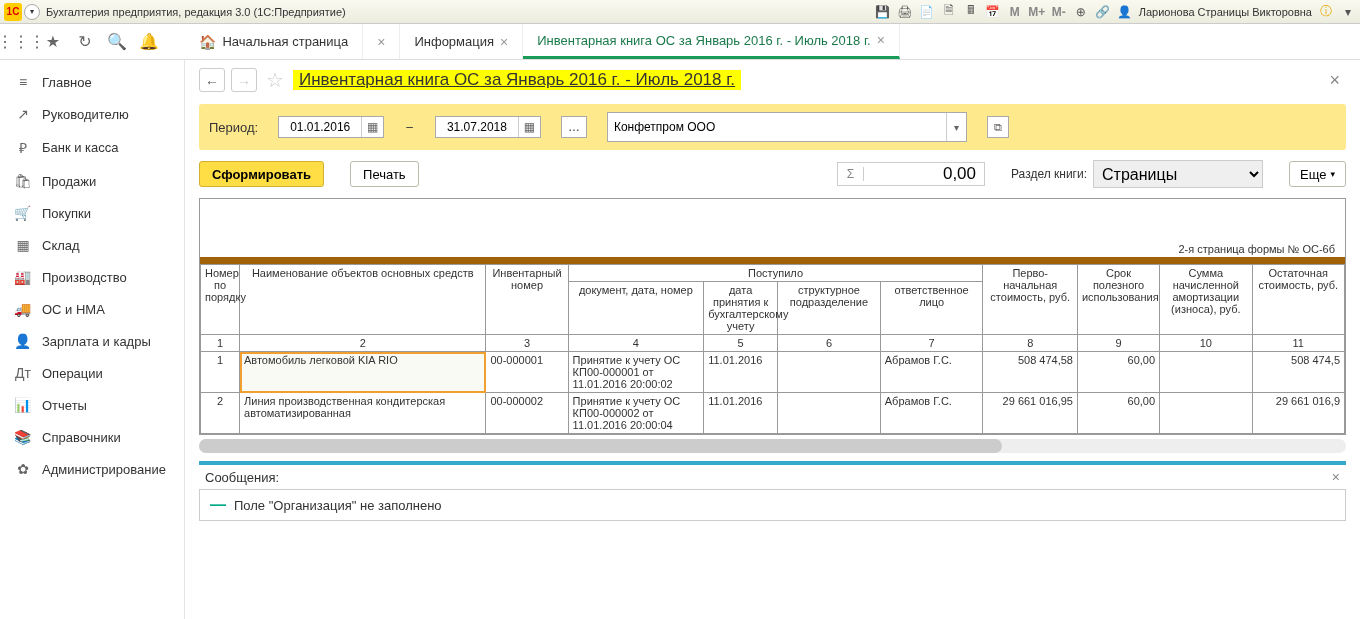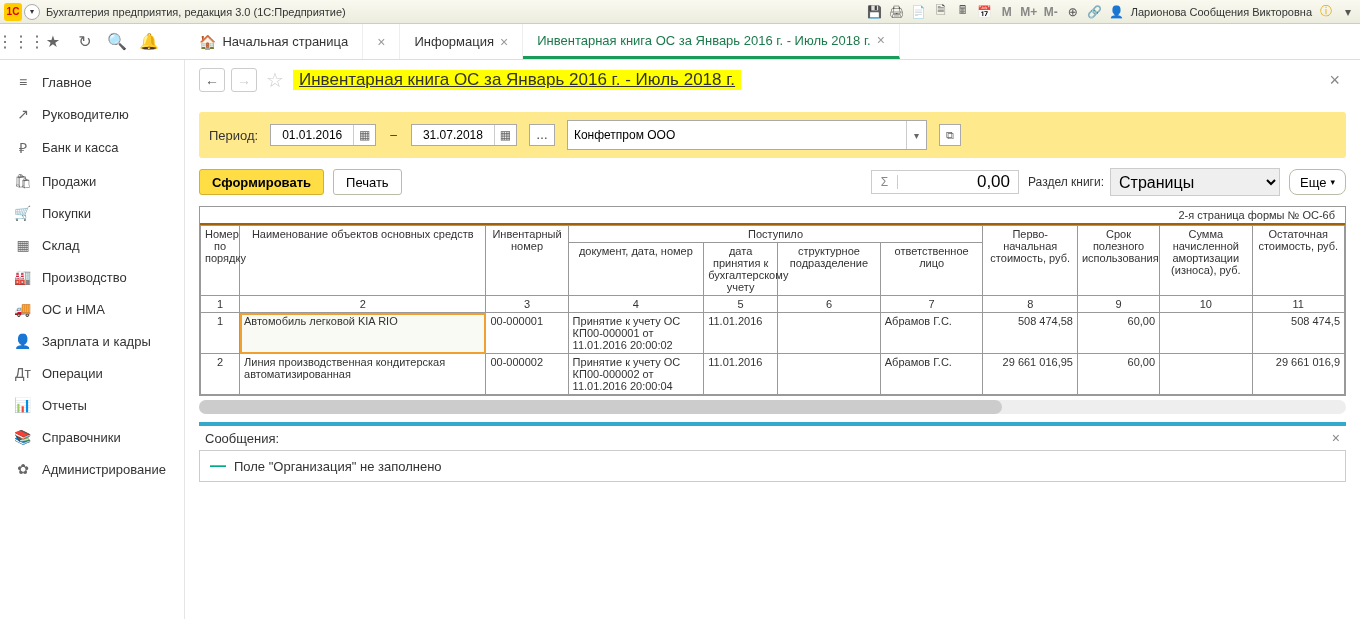--- a/index.html
+++ b/index.html
@@ -35,47 +35,47 @@
   
   
   .page-header { display: flex; align-items: center; padding: 8px 14px 4px; gap: 6px; }
   .nav-btn { width: 26px; height: 24px; border: 1px solid #ccc; background: #fff; display: inline-flex; align-items: center; justify-content: center; border-radius: 3px; cursor: pointer; font-size: 14px; color: #555; }
   .nav-btn.disabled { color: #ccc; }
   .star-btn { width: 24px; height: 24px; display: inline-flex; align-items: center; justify-content: center; color: #ccc; font-size: 20px; cursor: pointer; }
   .page-title { font-size: 17px; font-weight: normal; background: #ffff00; padding: 0 6px; color: #333; text-decoration: underline; }
   .close-page { margin-left: auto; font-size: 18px; color: #888; cursor: pointer; padding: 0 6px; }
   
   
-  .period-bar { margin: 16px 14px 10px; background: #ffe98d; padding: 8px 10px; display: flex; align-items: center; gap: 12px; border-radius: 3px; }
+  .period-bar { margin: 8px 14px 10px; background: #ffe98d; padding: 8px 10px; display: flex; align-items: center; gap: 20px; border-radius: 3px; }
   .period-bar label { font-size: 13px; }
   .date-field { display: inline-flex; border: 1px solid #aaa; background: #fff; height: 22px; }
   .date-field input { border: none; width: 82px; padding: 0 6px; font-size: 12px; outline: none; text-align: center; }
   .date-field .cal { width: 22px; border-left: 1px solid #ccc; display: inline-flex; align-items: center; justify-content: center; font-size: 12px; color: #666; cursor: pointer; }
   .dash { padding: 0 2px; }
   .dots-btn { width: 26px; height: 22px; border: 1px solid #aaa; background: #fff; display: inline-flex; align-items: center; justify-content: center; cursor: pointer; }
   .org-field { display: inline-flex; border: 1px solid #aaa; background: #fff; height: 30px; flex: 0 0 360px; }
   .org-field input { border: none; flex: 1; padding: 0 6px; font-size: 12px; outline: none; }
   .org-field .dd-btn { width: 20px; border-left: 1px solid #ccc; display: inline-flex; align-items: center; justify-content: center; font-size: 10px; color: #666; cursor: pointer; }
   .sq-btn { width: 22px; height: 22px; border: 1px solid #aaa; background: #fff; display: inline-flex; align-items: center; justify-content: center; cursor: pointer; font-size: 11px; color: #666; }
   
   
-  .action-bar { margin: 0 14px 10px; display: flex; align-items: center; gap: 9px; }
+  .action-bar { margin: 0 14px 10px; display: flex; align-items: center; gap: 26px; }
   .btn { height: 26px; padding: 0 12px; border: 1px solid #bba; background: #fff; border-radius: 3px; font-size: 13px; cursor: pointer; display: inline-flex; align-items: center; }
   .btn.primary { background: #ffdd44; border-color: #d4b030; font-weight: bold; }
   .action-bar .spacer { flex: 1; }
   .sum-field { display: inline-flex; align-items: center; border: 1px solid #ccc; height: 24px; background: #fff; }
   .sum-field .sigma { width: 26px; text-align: center; border-right: 1px solid #ccc; color: #888; }
   .sum-field input { border: none; width: 120px; text-align: right; padding: 0 8px; font-size: 17px; outline: none; }
   .section-sel { display: flex; align-items: center; gap: 6px; }
   .section-sel select { height: 28px; border: 1px solid #ccc; width: 170px; padding: 0 4px; font-size: 16px; }
-  .more-btn { height: 26px; padding: 0 10px; border: 1px solid #bba; background: #fff; border-radius: 8px; font-size: 13px; cursor: pointer; display: inline-flex; align-items: center; gap: 4px; margin-left: auto; }
+  .more-btn { height: 26px; padding: 0 10px; border: 1px solid #bba; background: #fff; border-radius: 3px; font-size: 13px; cursor: pointer; display: inline-flex; align-items: center; gap: 4px; margin-left: auto; }
   
   
   .table-wrap { margin: 0 14px; border: 1px solid #999; overflow-x: auto; }
-  .table-caption { border-bottom: 2px solid #a16207; text-align: right; padding: 2px 10px; font-size: 11px; }
+  .table-caption { border-bottom: 7px solid #a16207; text-align: right; padding: 2px 10px; font-size: 11px; margin-top: 42px; }
   table { border-collapse: collapse; width: 100%; table-layout: fixed; font-size: 11px; }
   th, td { border: 1px solid #999; padding: 2px 4px; vertical-align: top; }
   th { font-weight: normal; text-align: center; background: #fff; }
   .num-row td { text-align: center; font-size: 11px; }
   .data-row td { font-size: 11px; }
   .data-row .numr { text-align: center; }
   .data-row .right { text-align: right; }
   .selected-cell { outline: 2px solid #f0a030; outline-offset: -2px; background: #fafaf5; }
   
   .hscroll { margin: 4px 14px 8px; height: 14px; background: #eee; border-radius: 7px; position: relative; }
@@ -104,21 +104,21 @@
     <span class="ico">📄</span>
     <span class="ico">🗎</span>
     <span class="ico">🖩</span>
     <span class="ico">📅</span>
     <span class="ico m-btn">M</span>
     <span class="ico m-btn">M+</span>
     <span class="ico m-btn">M-</span>
     <span class="ico">⊕</span>
     <span class="ico">🔗</span>
     <span class="ico user-ico">👤</span>
-    <span style="font-size:11px;">Ларионова Сообщения Викторовна</span>
+    <span style="font-size:11px;">Ларионова Страницы Викторовна</span>
     <span class="ico" style="color:#e6a800;">ⓘ</span>
     <span class="ico">▾</span>
   </div>
 </div>
 
 <div class="main-toolbar">
   <div class="tool-left">
     <span class="tico">⋮⋮⋮</span>
     <span class="tico">★</span>
     <span class="tico">↻</span>

